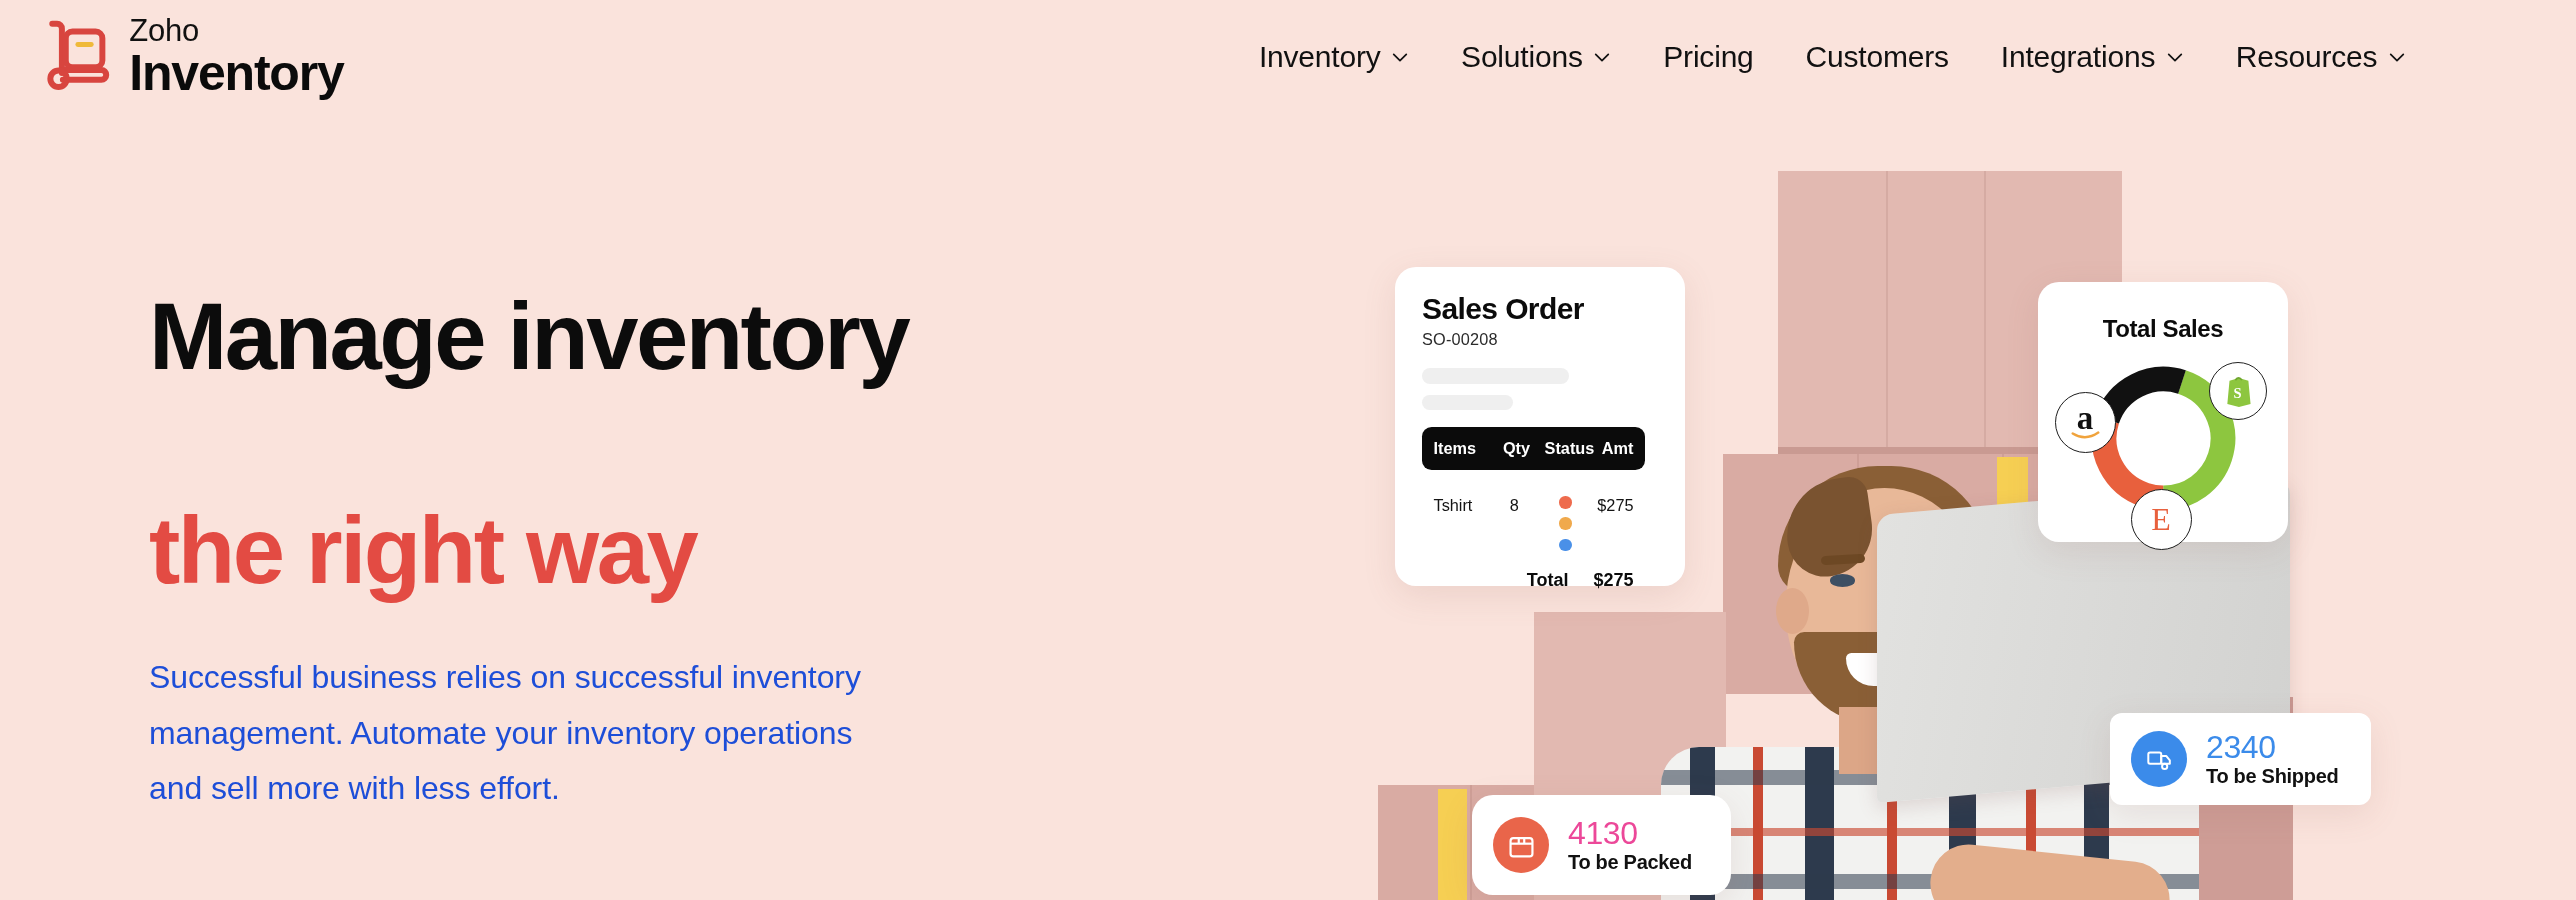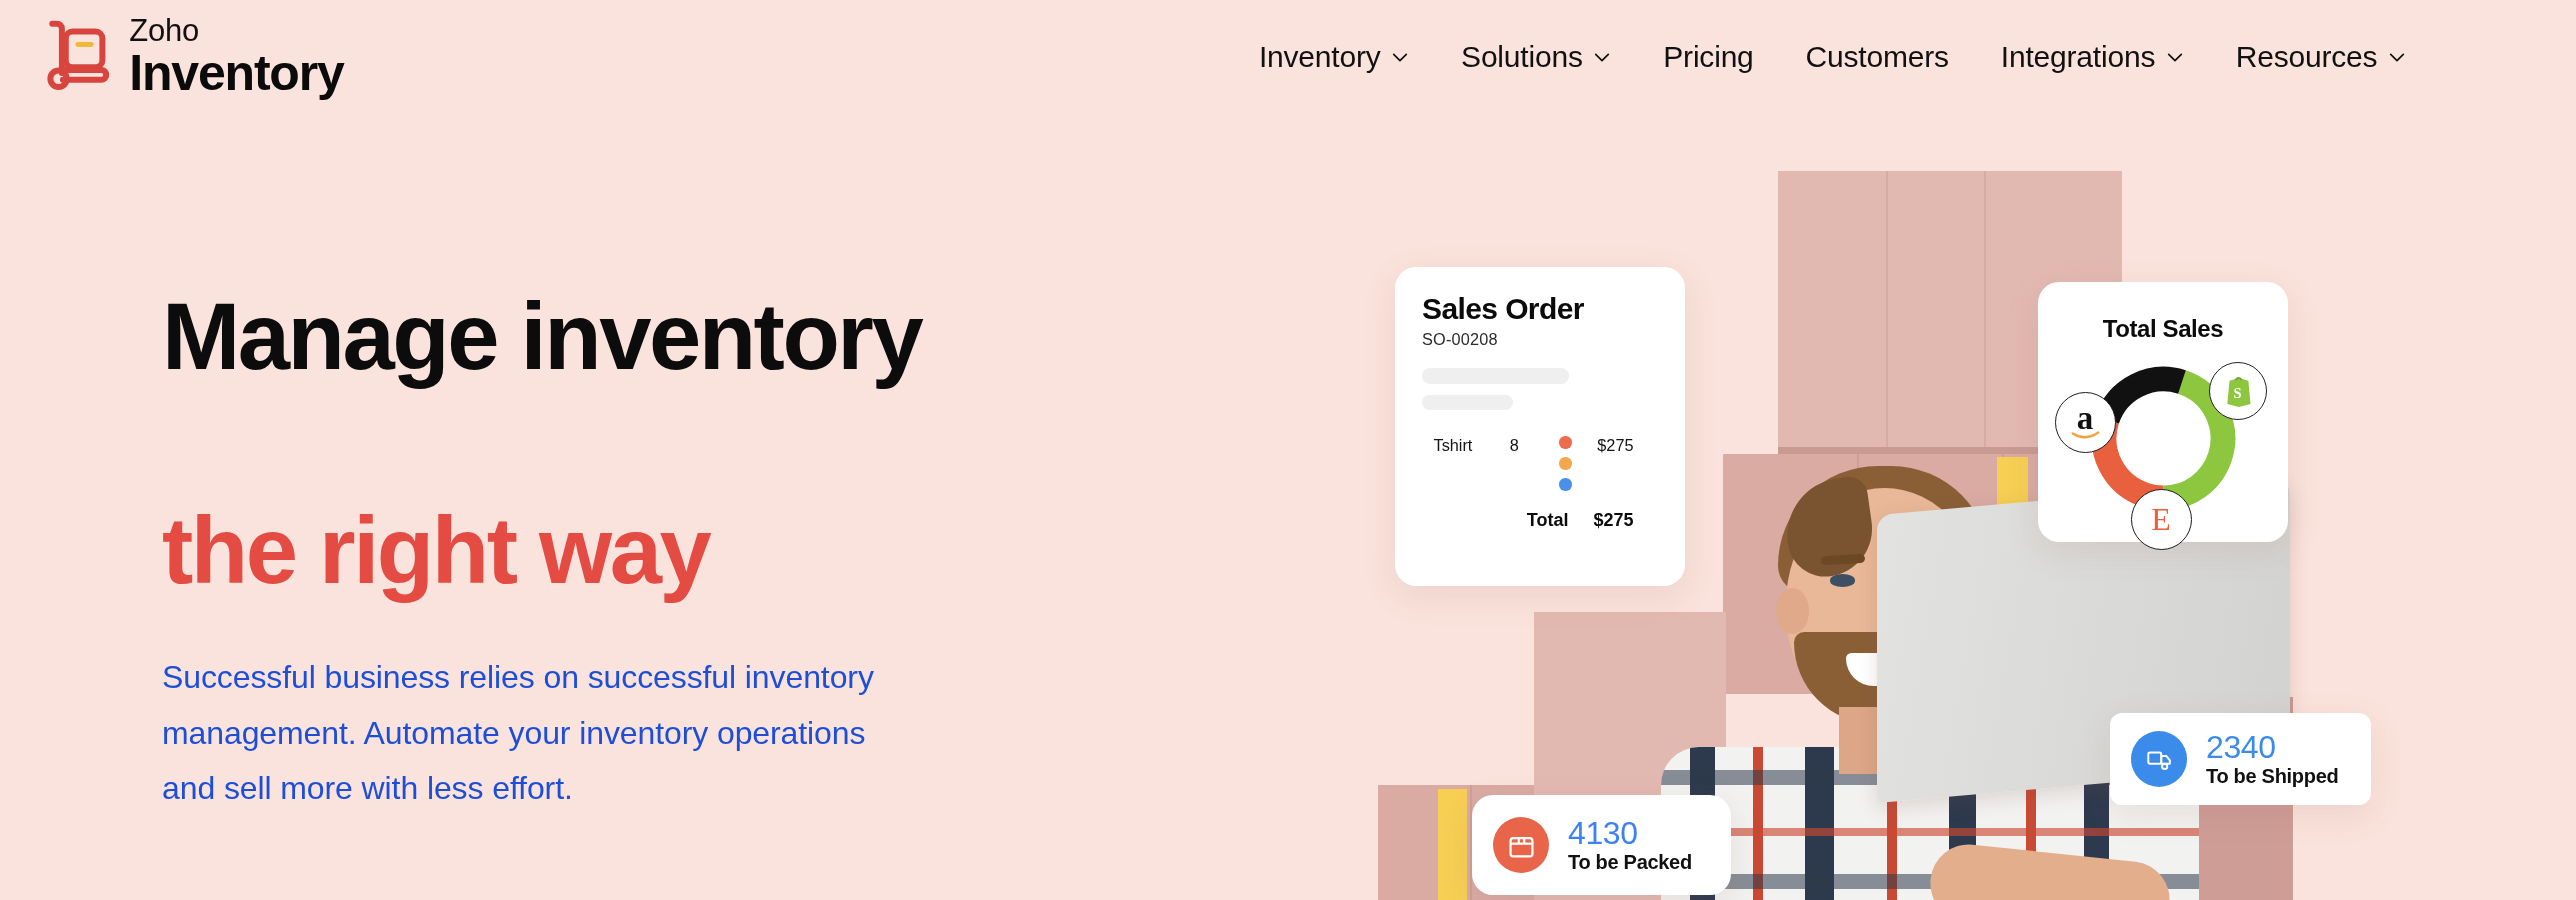--- a/index.html
+++ b/index.html
@@ -25,21 +25,21 @@
   .nav { margin-left:auto; margin-right:144px; display:flex; align-items:center; gap:0; }
   .nav-item {
     display:flex; align-items:center; gap:10.6px;
     font-size:30px; color:#111; padding:0 26px; cursor:pointer;
     white-space:nowrap; letter-spacing:-0.2px;
   }
   .chev { display:inline-block; width:18px; height:18px; flex:none; }
   .chev svg { display:block; width:18px; height:18px; }
 
   
-  .hero-copy { position:absolute; left:162px; top:283px; width:980px; z-index:20; }
+  .hero-copy { position:absolute; left:149px; top:283px; width:980px; z-index:20; }
   .headline {
     font-size:94px; font-weight:700; line-height:1.14;
     color:#0c0c0c; letter-spacing:-2.5px;
   }
   .headline .accent { color:#E34B43; }
   .subcopy {
     margin-top:46px; font-size:32px; line-height:1.72;
     color:#1d4ed8; width:759px; letter-spacing:-0.1px;
   }
 
@@ -276,20 +276,26 @@
 
   <div class="laptop"></div>
 </div>
 
 <div class="card card-so">
   <div class="so-title">Sales Order</div>
   <div class="so-sub">SO-00208</div>
   <div class="skel skel1"></div>
   <div class="skel skel2"></div>
 
+  <div class="so-thead">
+    <span class="c-item">Items</span>
+    <span class="c-qty">Qty</span>
+    <span class="c-st">Status</span>
+    <span class="c-amt">Amt</span>
+  </div>
 
   <div class="so-row">
     <span class="c-item">Tshirt</span>
     <span class="c-qty">8</span>
     <span class="c-st">
       <span class="dots">
         <span class="dot" style="background:#EE6B4D"></span>
         <span class="dot" style="background:#F0A94C"></span>
         <span class="dot" style="background:#4A90E8"></span>
       </span>
@@ -341,21 +347,21 @@
 
 <div class="card card-packed">
   <span class="pill-ico" style="background:#E9654A">
     <svg viewBox="0 0 34 34" width="31" height="31">
       <rect x="5" y="9" width="24" height="20" rx="3" fill="none" stroke="#fff" stroke-width="2.4"></rect>
       <path d="M5 15 h24" stroke="#fff" stroke-width="2.4"></path>
       <path d="M14 9 v6 M20 9 v6" stroke="#fff" stroke-width="2.4"></path>
     </svg>
   </span>
   <span>
-    <span class="pill-num" style="color:#3b82f6;display:block">4130</span>
+    <span class="pill-num" style="color:#ec4899;display:block">4130</span>
     <span class="pill-lbl" style="display:block">To be Packed</span>
   </span>
 </div>
 
 <div class="card card-shipped">
   <span class="pill-ico" style="background:#3B8BEA">
     <svg viewBox="0 0 36 30" width="31" height="27">
       <rect x="5" y="7" width="15" height="13" rx="2" fill="none" stroke="#fff" stroke-width="2.3"></rect>
       <path d="M20 11 h6 l4 5 v4 h-10z" fill="none" stroke="#fff" stroke-width="2.3" stroke-linejoin="round"></path>
       <circle cx="24" cy="23" r="3" fill="none" stroke="#fff" stroke-width="2.3"></circle>

